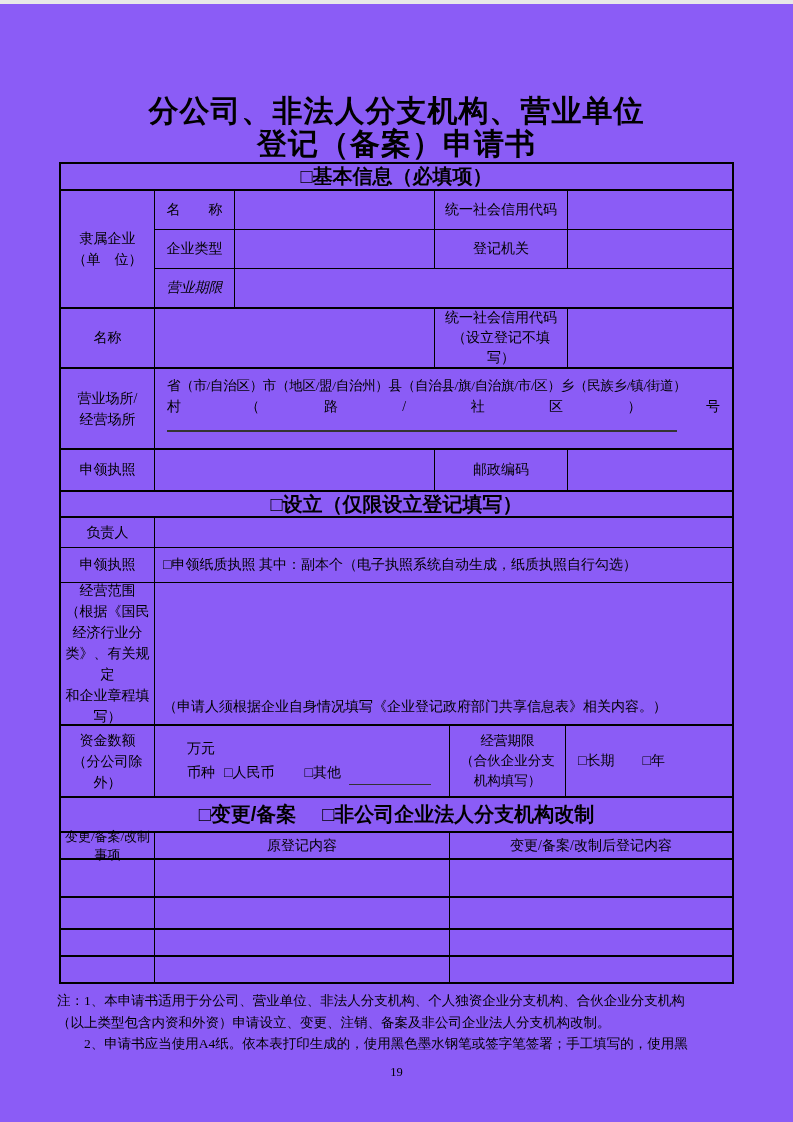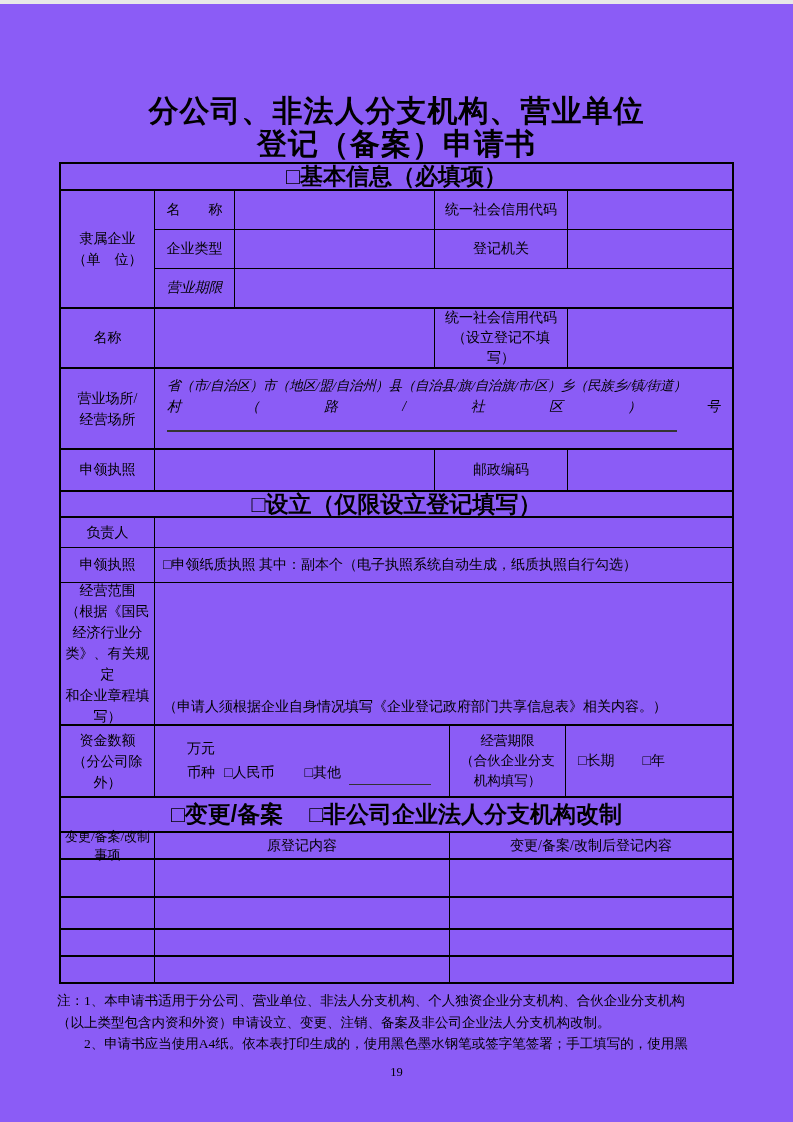--- a/index.html
+++ b/index.html
@@ -23,37 +23,37 @@
   .trow:last-child { border-bottom: none; }
   .cell {
     border-right: 1px solid #000; display: flex; align-items: center;
     justify-content: center; text-align: center;
   }
   .cell:last-child { border-right: none; }
   .ml { white-space: pre-line; line-height: 21px; }
   .sec-header {
     justify-content: center; align-items: center; display: flex;
     font-family: "Liberation Sans", "DejaVu Sans", sans-serif;
-    font-weight: bold; font-size: 23px;
+    font-weight: bold; font-size: 20px;
   }
   .w-label { width: 94px; }
   .w-sub   { width: 80px; }
   .w-v200  { width: 200px; }
   .w-code  { width: 133px; font-size: 14px; line-height: 20px; }
   .w-v280  { width: 280px; }
   .w-v295  { width: 295px; }
   .w-t116  { width: 116px; font-size: 13.5px; line-height: 20px; }
   .flex1 { flex: 1; }
   .subcol { flex: 1; display: flex; flex-direction: column; }
   .subrow { display: flex; border-bottom: 1px solid #000; flex: 1; }
   .subrow:last-child { border-bottom: none; font-style: italic; }
   .h38 { height: 38px; } .h42 { height: 42px; }
   .premises-cell {
     flex-direction: column; align-items: stretch; justify-content: flex-start;
-    text-align: left; padding: 6px 12px 0 12px; font-style: italic;
+    text-align: left; padding: 6px 12px 0 12px;
   }
   .premises-l1 { font-size: 13.5px; line-height: 21px; letter-spacing: -0.3px; white-space: nowrap; }
   .premises-l2 { display: flex; justify-content: space-between; font-size: 14px; line-height: 22px; }
   .premises-underline { height: 0; border-bottom: 2px solid #333; width: 510px; margin-top: 12px; }
   .left-cell { justify-content: flex-start; text-align: left; padding-left: 8px; }
   .scope-value {
     flex-direction: column; align-items: flex-start; justify-content: flex-end;
     text-align: left; padding: 0 8px 8px 8px;
   }
   .capital-value {

